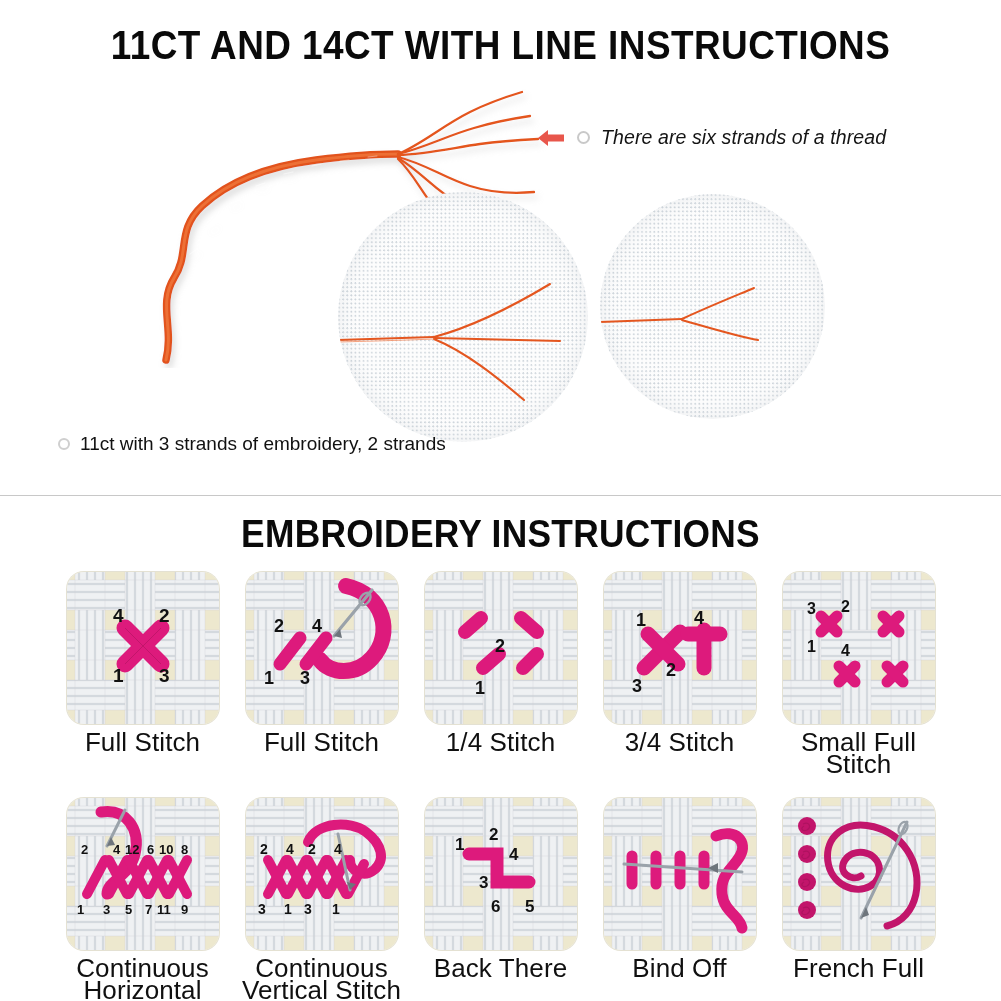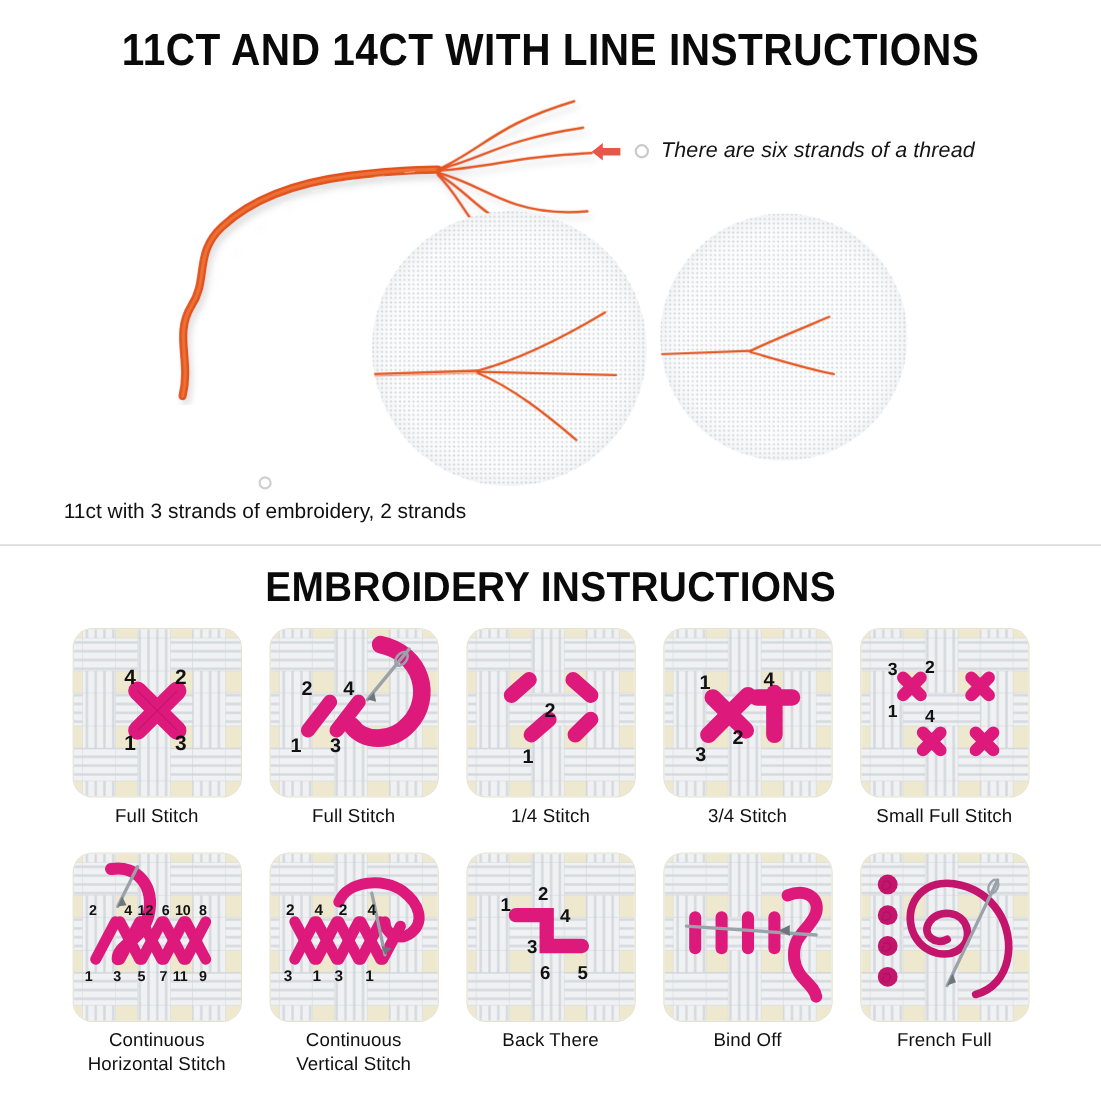--- a/index.html
+++ b/index.html
@@ -31,42 +31,42 @@
       background-image:
         radial-gradient(circle at 1.1px 1.1px, #cfd6dc 0.85px, rgba(255,255,255,0) 1.05px);
       background-size:4.1px 4.1px;
       box-shadow:inset 0 0 22px rgba(190,198,206,.28);}
   .fc-left{left:338px;top:192px;width:250px;height:250px;}
   .fc-right{left:600px;top:194px;width:225px;height:225px;}
   .fabric-circle svg{position:absolute;left:0;top:0;}
 
   
   .cap-row{position:absolute;top:433px;left:0;width:1001px;height:30px;}
-  .cap{position:absolute;display:flex;align-items:center;gap:10px;flex-direction:column;}
+  .cap{position:absolute;display:flex;align-items:center;gap:10px;}
   .cap .ring-bullet{width:12px;height:12px;border:2px solid #cfcfcf;}
   .cap-txt{font-size:19px;color:#111;white-space:nowrap;}
   .cap-a{left:58px;}
   .cap-b{left:548px;}
 
   .divider{position:absolute;left:0;top:495px;width:1001px;height:1px;background:#c8c8c8;}
 
   
   .sec2{position:absolute;left:0;top:496px;width:1001px;height:505px;}
   .title2{position:absolute;left:0;top:17px;width:1001px;text-align:center;
           font-size:38px;font-weight:700;letter-spacing:.3px;color:#0a0a0a;
           transform:scaleX(.93);transform-origin:50% 50%;}
 
   .grid{position:absolute;left:0;top:76px;width:1001px;}
   .row{display:flex;justify-content:center;gap:13px;}
   .row2{margin-top:23px;}
   .cell{width:166px;display:flex;flex-direction:column;align-items:center;}
   .tile{width:152px;height:152px;border-radius:17px;overflow:hidden;position:relative;
         background:#f6f4ea;box-shadow:0 0 0 1px rgba(225,222,205,.9);}
   .tile svg{position:absolute;left:0;top:0;}
-  .cell-label{margin-top:7px;font-size:17px;line-height:22px;color:#101010;
+  .cell-label{margin-top:7px;font-size:26px;line-height:22px;color:#101010;
               text-align:center;white-space:pre-line;letter-spacing:.1px;}
 </style>
 </head>
 <body>
 
 <div class="page">
 
   <div class="sec1">
 
     <div class="title1">11CT AND 14CT WITH LINE INSTRUCTIONS</div>

